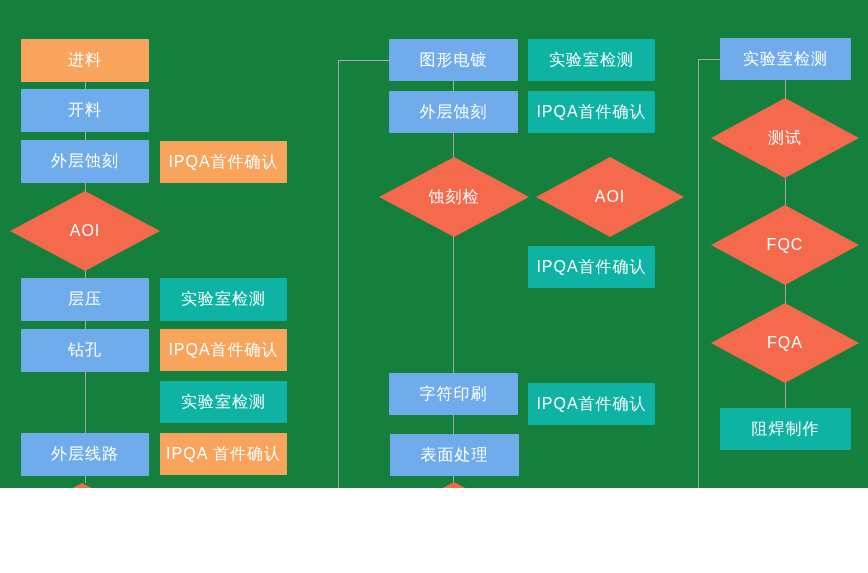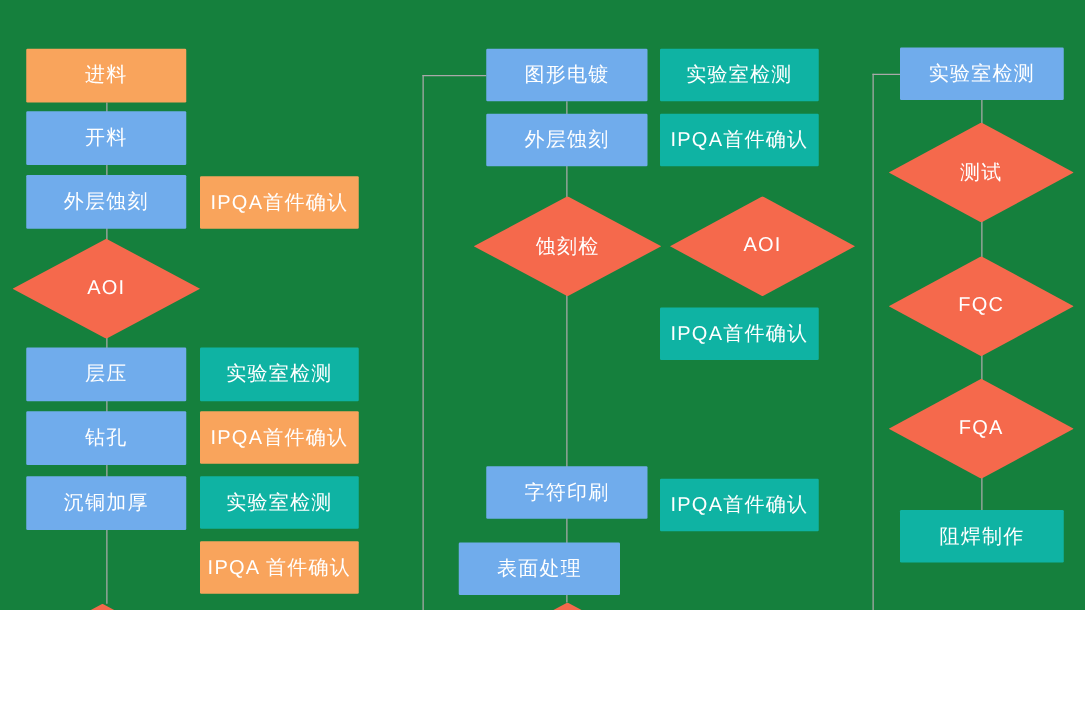--- a/index.html
+++ b/index.html
@@ -45,34 +45,34 @@
   <div class="line h" style="left:524px;top:522px;width:174px"></div>
   <div class="line v" style="left:698px;top:59px;height:464px"></div>
   <div class="line h" style="left:698px;top:59px;width:22px"></div>
 
   <div class="node box orange" style="left:21px;top:39px;width:128px;height:43px">进料</div>
   <div class="node box blue" style="left:21px;top:89px;width:128px;height:43px">开料</div>
   <div class="node box blue" style="left:21px;top:140px;width:128px;height:43px">外层蚀刻</div>
   <div class="node diamond red" style="left:10px;top:191px;width:150px;height:80px">AOI</div>
   <div class="node box blue" style="left:21px;top:278px;width:128px;height:43px">层压</div>
   <div class="node box blue" style="left:21px;top:329px;width:128px;height:43px">钻孔</div>
-  <div class="node box blue" style="left:21px;top:381px;width:128px;height:43px">沉铜加厚</div>
+  <div class="node box blue" style="left:21px;top:433px;width:128px;height:43px">外层线路</div>
   <div class="node diamond red" style="left:7px;top:483px;width:150px;height:80px">线路检</div>
 
   <div class="node box orange" style="left:160px;top:141px;width:127px;height:42px">IPQA首件确认</div>
   <div class="node box teal" style="left:160px;top:278px;width:127px;height:43px">实验室检测</div>
   <div class="node box orange" style="left:160px;top:329px;width:127px;height:42px">IPQA首件确认</div>
   <div class="node box teal" style="left:160px;top:381px;width:127px;height:42px">实验室检测</div>
   <div class="node box blue" style="left:389px;top:39px;width:129px;height:42px">图形电镀</div>
 
   <div class="node box orange" style="left:160px;top:433px;width:127px;height:42px">IPQA 首件确认</div>
   <div class="node diamond red" style="left:379px;top:157px;width:150px;height:80px">蚀刻检</div>
   <div class="node box blue" style="left:389px;top:91px;width:129px;height:42px">外层蚀刻</div>
   <div class="node box blue" style="left:389px;top:373px;width:129px;height:42px">字符印刷</div>
-  <div class="node box blue" style="left:367px;top:434px;width:129px;height:42px">表面处理</div>
+  <div class="node box blue" style="left:390px;top:434px;width:129px;height:42px">表面处理</div>
   <div class="node diamond red" style="left:379px;top:482px;width:150px;height:80px">全检</div>
 
   <div class="node box teal" style="left:528px;top:39px;width:127px;height:42px">实验室检测</div>
   <div class="node box teal" style="left:528px;top:91px;width:127px;height:42px">IPQA首件确认</div>
   <div class="node diamond red" style="left:536px;top:157px;width:148px;height:80px">AOI</div>
   <div class="node box teal" style="left:528px;top:246px;width:127px;height:42px">IPQA首件确认</div>
   <div class="node box teal" style="left:528px;top:383px;width:127px;height:42px">IPQA首件确认</div>
 
   <div class="node box blue" style="left:720px;top:38px;width:131px;height:42px">实验室检测</div>
   <div class="node diamond red" style="left:711px;top:98px;width:148px;height:80px">测试</div>

